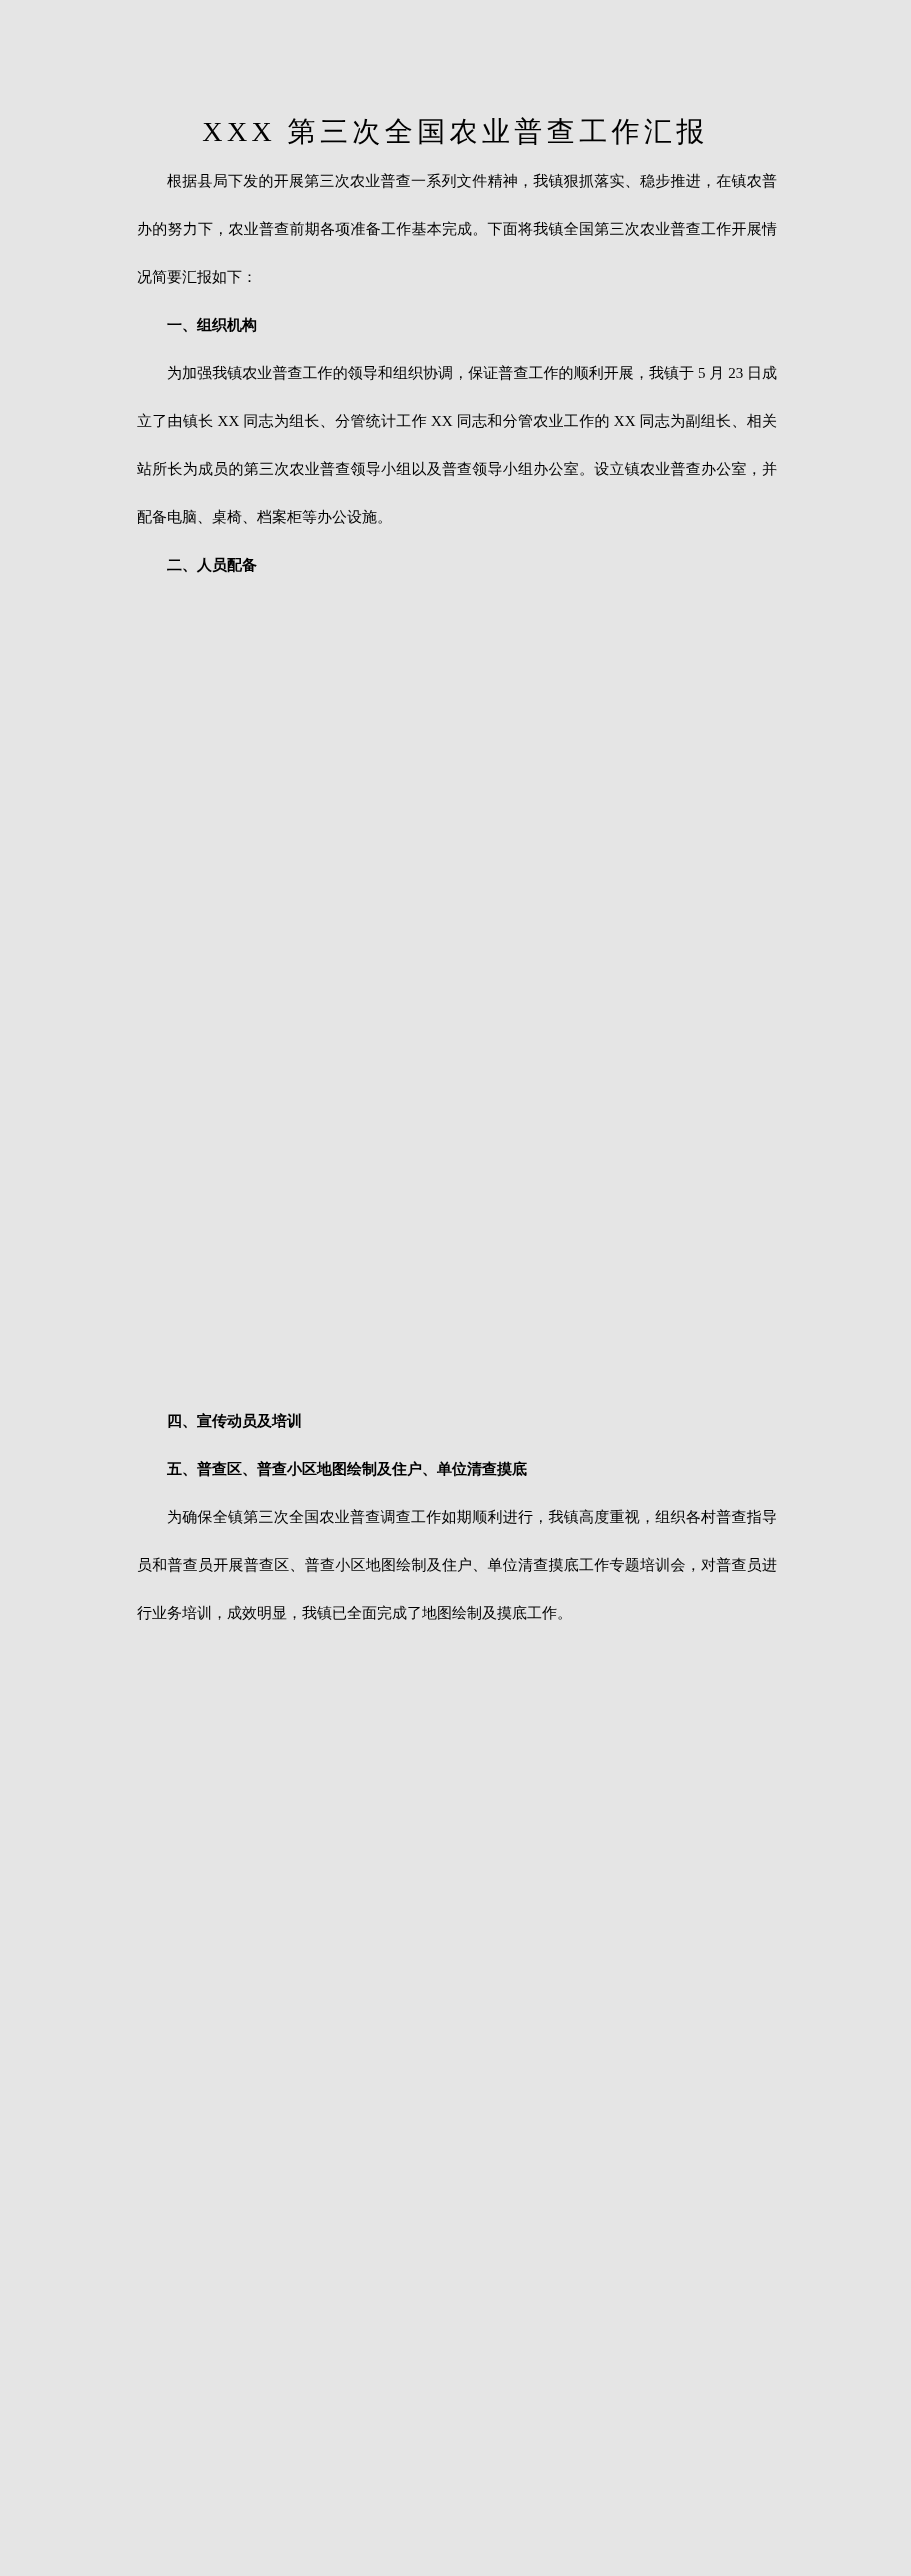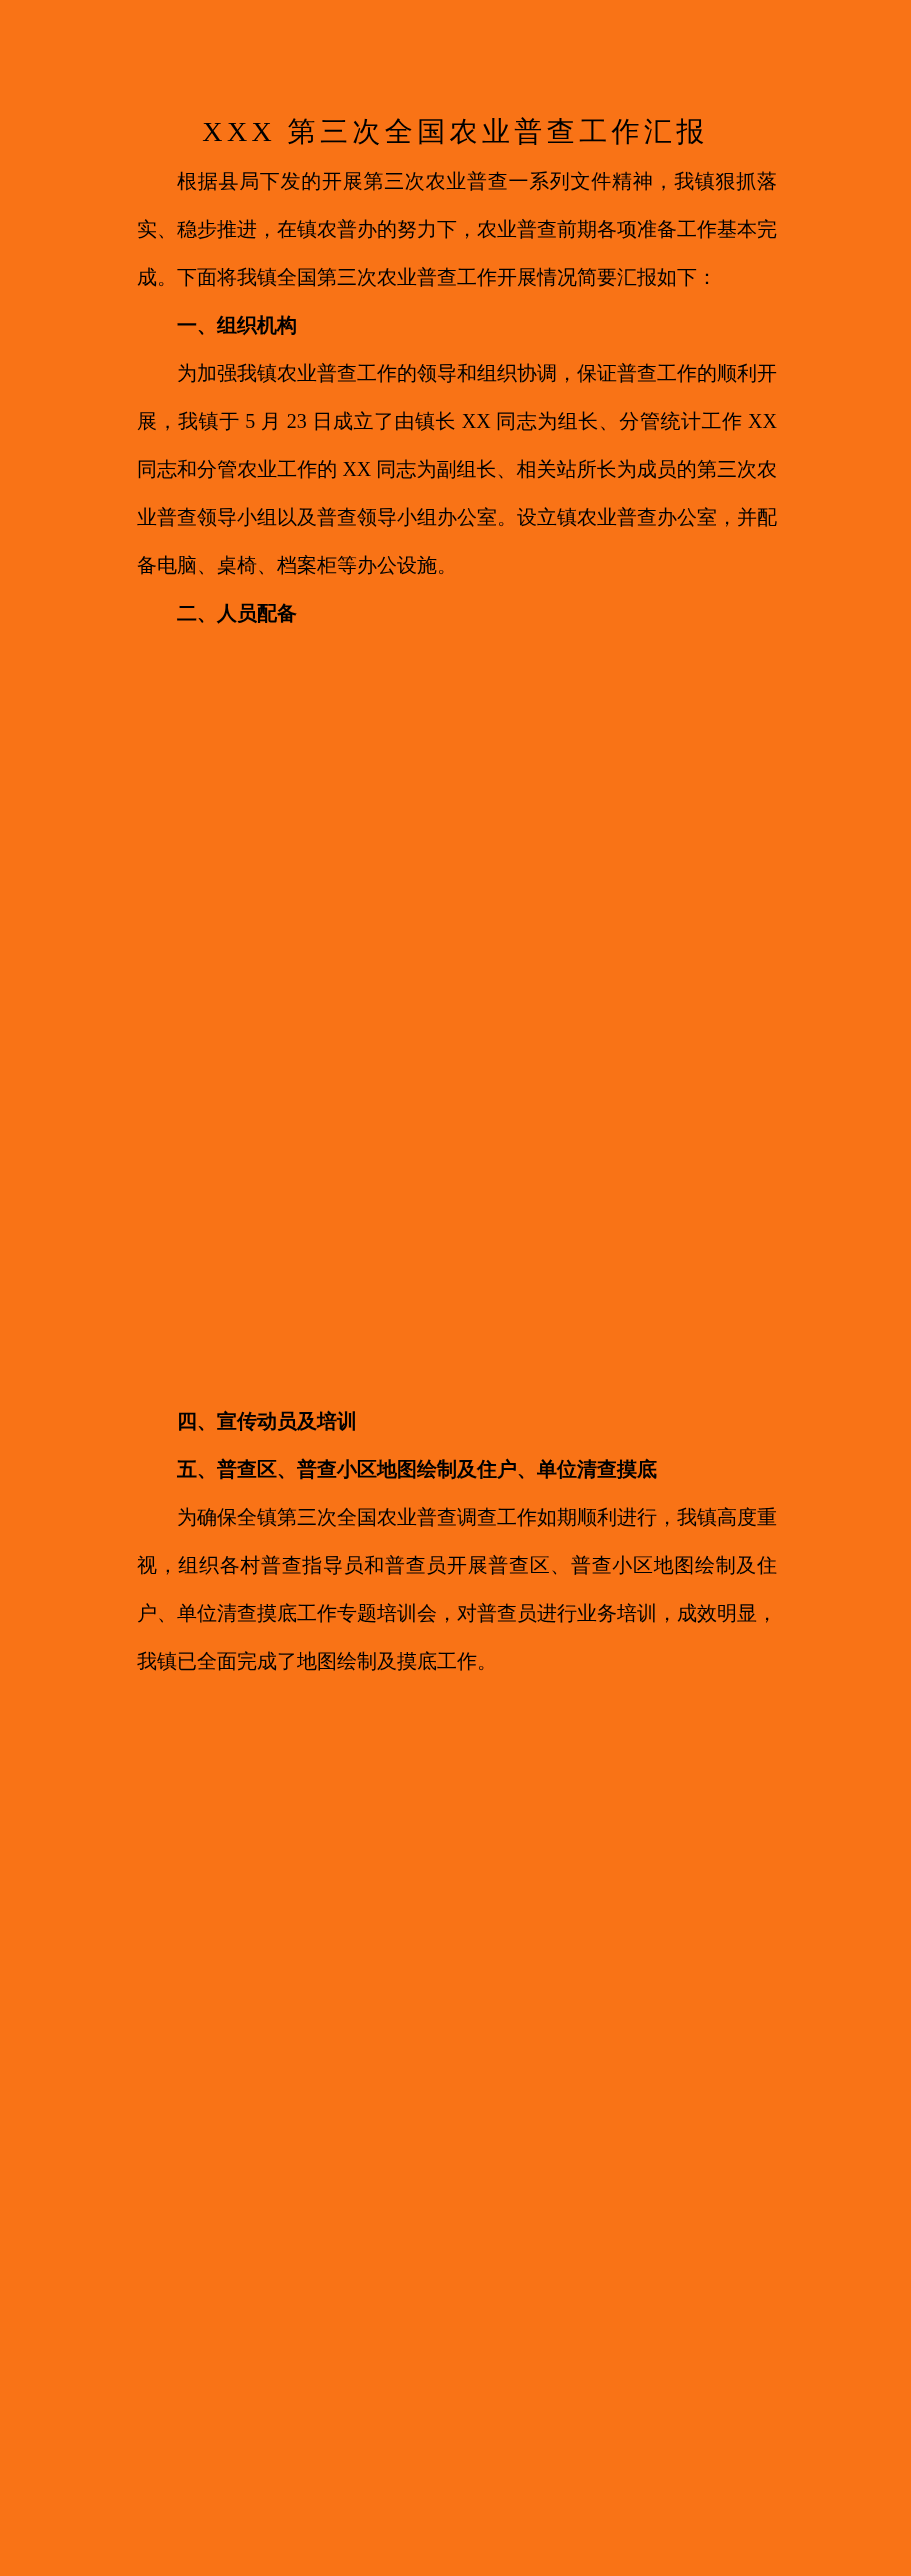--- a/index.html
+++ b/index.html
@@ -4,21 +4,21 @@
 <style>
   html, body {
     margin: 0;
     padding: 0;
     background: #ffffff;
   }
   .doc {
     position: relative;
     width: 911px;
     height: 2576px;
-    background: #f97316;
+    background: #e5e5e5;
     color: #000000;
     font-family: "Liberation Serif", "DejaVu Serif", serif;
     overflow: hidden;
   }
   .doc-title {
     position: absolute;
     top: 110px;
     left: 0;
     width: 100%;
     margin: 0;
@@ -26,21 +26,21 @@
     font-size: 28px;
     font-weight: normal;
     line-height: 43px;
     letter-spacing: 4.4px;
     white-space: nowrap;
   }
   .body-block {
     position: absolute;
     left: 137px;
     width: 640px;
-    font-size: 20px;
+    font-size: 15px;
     line-height: 48px;
     text-align: justify;
   }
   #page1-body { top: 157px; }
   #page2-body { top: 1397px; }
   .para {
     margin: 0;
     text-indent: 2em;
   }
   .para.no-indent {

